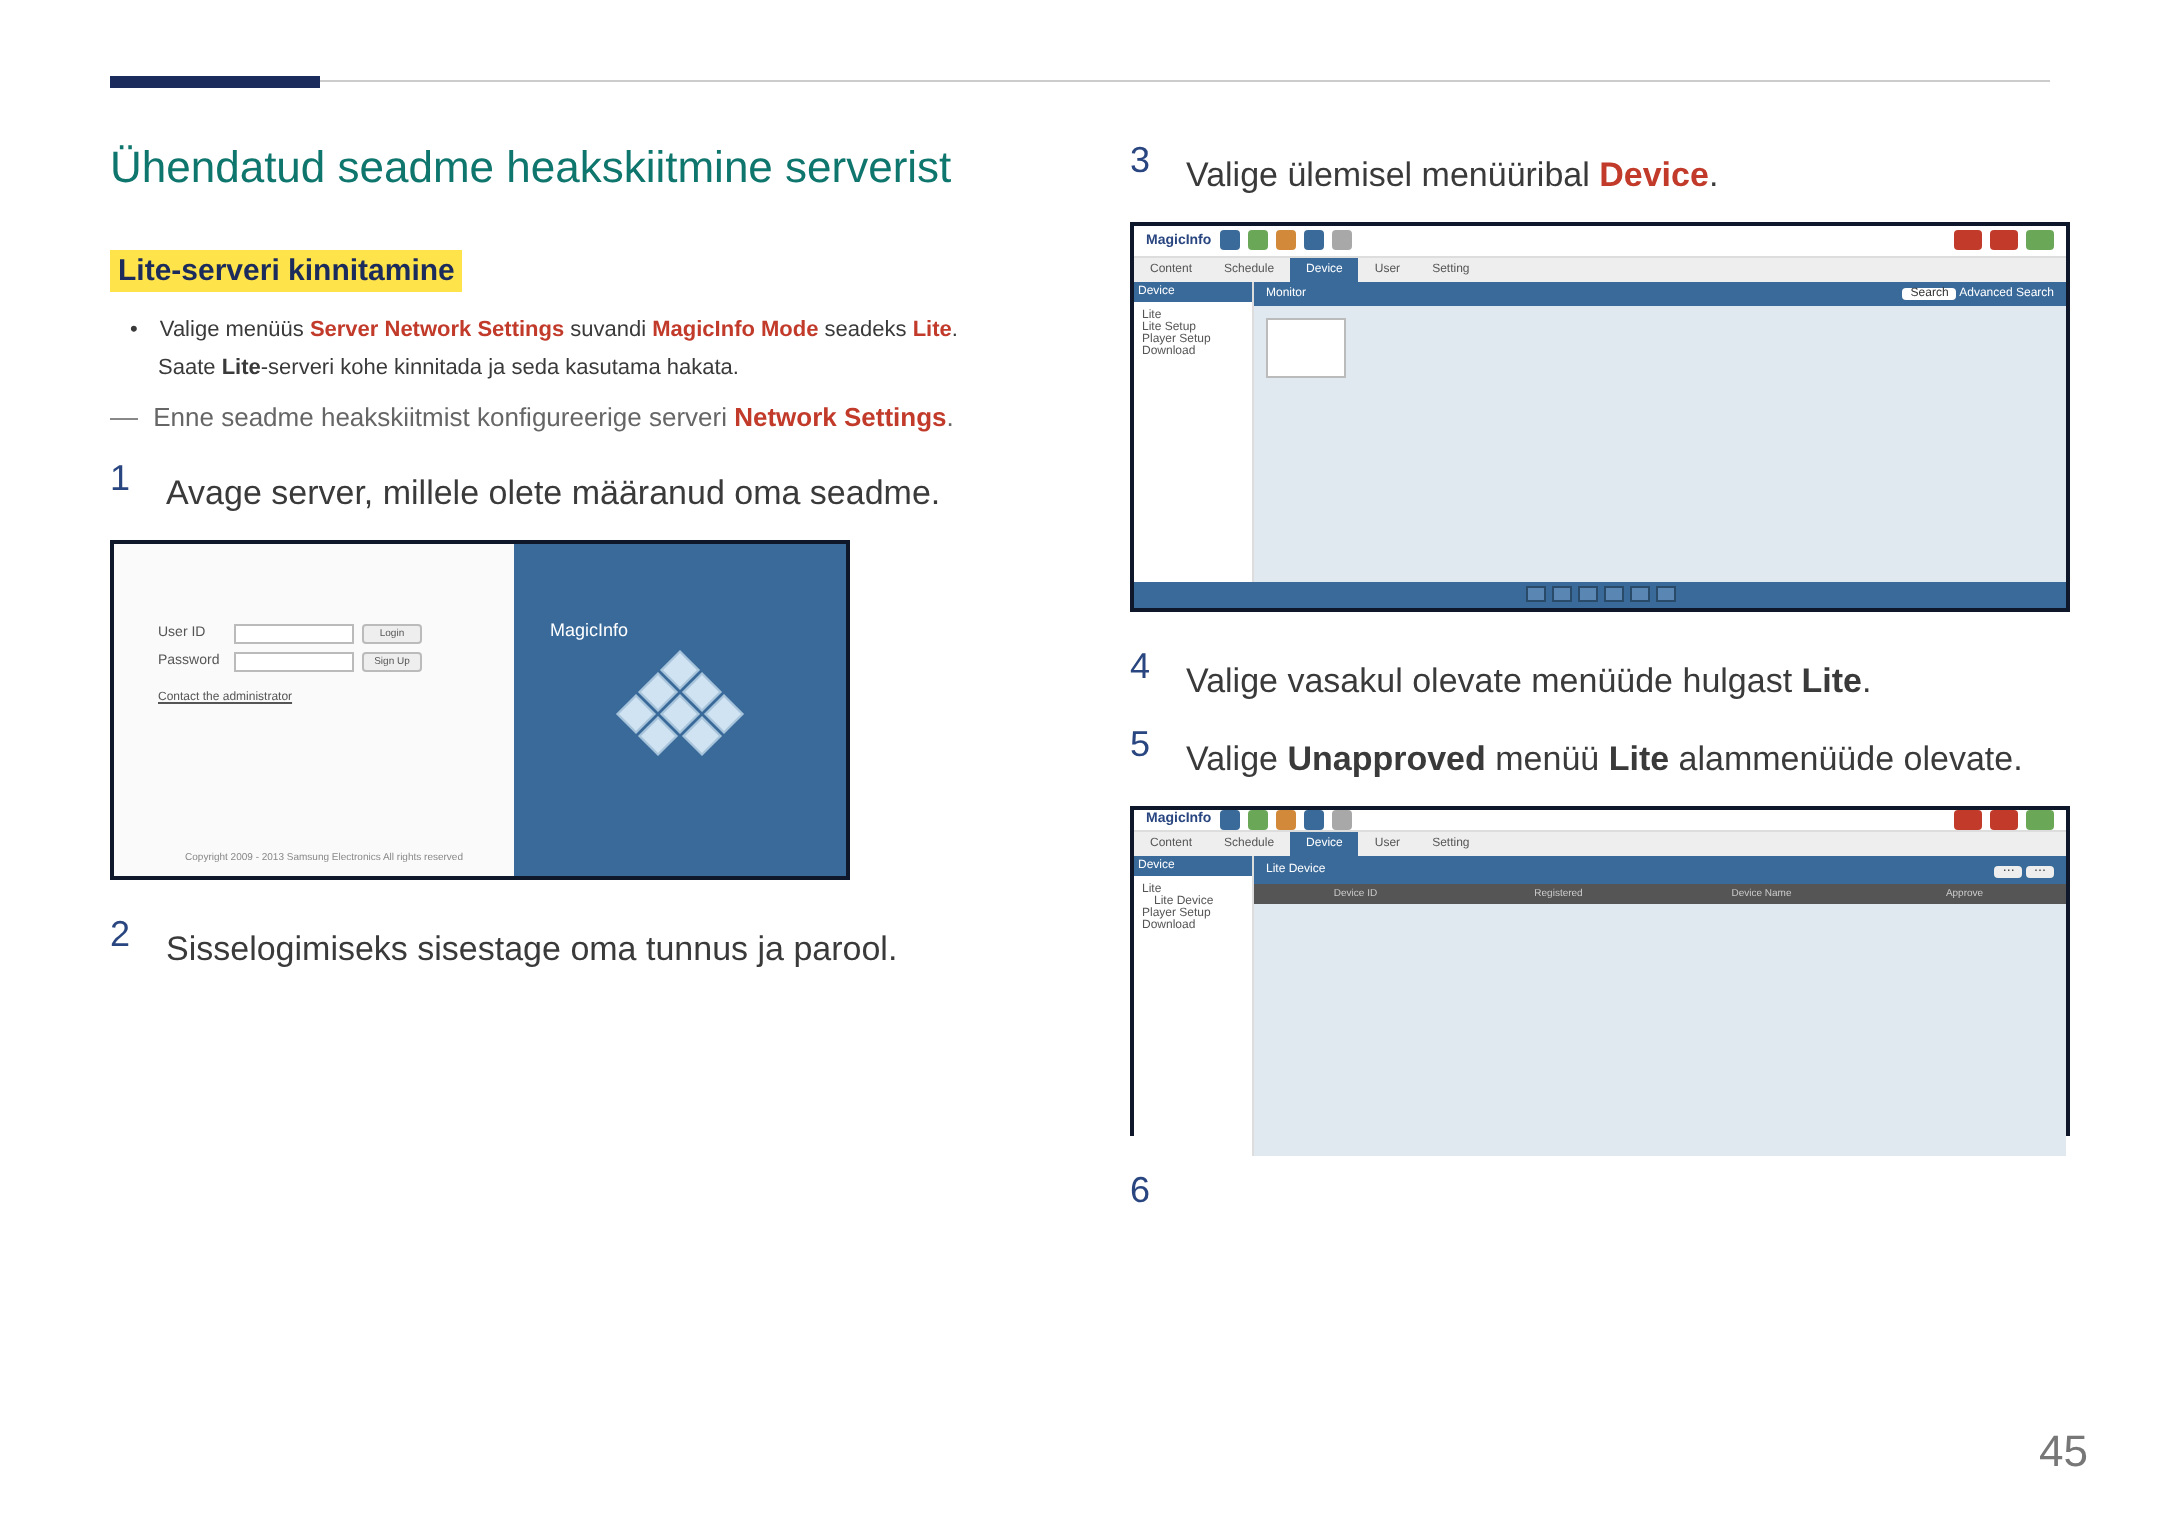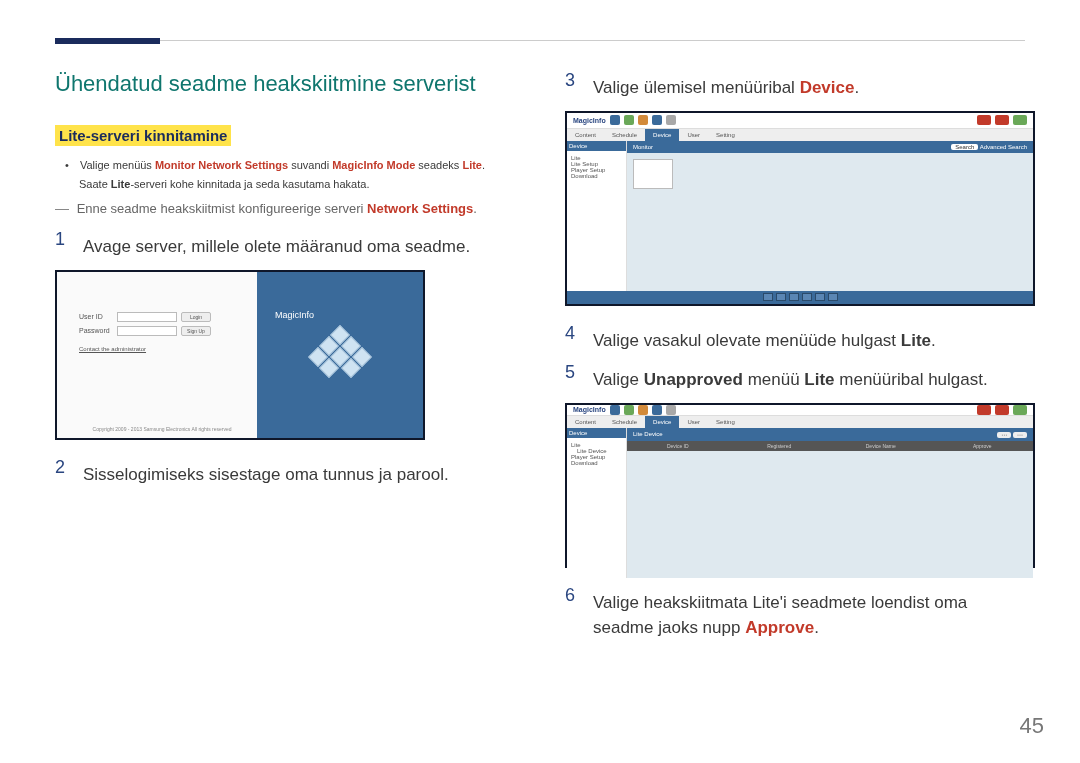--- a/index.html
+++ b/index.html
@@ -175,21 +175,21 @@
   </div>
 
   <div class="columns">
 
     <div class="col">
       <h1 class="page-title">Ühendatud seadme heakskiitmine serverist</h1>
       <h2 class="section-title">Lite-serveri kinnitamine</h2>
 
       <ul class="bullets">
         <li>
-          <span>Valige menüüs </span><span class="bold-red">Monitor Network Settings</span><span> suvandi </span><span class="bold-red">MagicInfo Mode</span><span> seadeks </span><span class="bold-red">Lite</span><span>.</span><br>
+          <span>Valige menüüs </span><span class="bold-red">Server Network Settings</span><span> suvandi </span><span class="bold-red">MagicInfo Mode</span><span> seadeks </span><span class="bold-red">Lite</span><span>.</span><br>
           <span style="margin-left:14px;">Saate </span><span class="bold-blk">Lite</span><span>-serveri kohe kinnitada ja seda kasutama hakata.</span>
         </li>
       </ul>
 
       <div class="note-line">
         <span class="note-dash"></span>
         <span>Enne seadme heakskiitmist konfigureerige serveri </span><span class="bold-red">Network Settings</span><span>.</span>
       </div>
 
       <div class="step">
@@ -299,21 +299,21 @@
       <div class="step">
         <div class="step-num">4</div>
         <div class="step-text">
           <span>Valige vasakul olevate menüüde hulgast </span><span class="bold-blk">Lite</span><span>.</span>
         </div>
       </div>
 
       <div class="step">
         <div class="step-num">5</div>
         <div class="step-text">
-          <span>Valige </span><span class="bold-blk">Unapproved</span><span> menüü </span><span class="bold-blk">Lite</span><span> menüüribal hulgast.</span>
+          <span>Valige </span><span class="bold-blk">Unapproved</span><span> menüü </span><span class="bold-blk">Lite</span><span> alammenüüde olevate.</span>
         </div>
       </div>
 
       <div class="shot app" style="height:165px;">
         <div class="app-top">
           <span class="logo">MagicInfo</span>
           <div class="tico"></div>
           <div class="tico" style="background:#6aa858;"></div>
           <div class="tico" style="background:#d28a3a;"></div>
           <div class="tico"></div>
@@ -351,22 +351,19 @@
               <div class="gh">Registered</div>
               <div class="gh">Device Name</div>
               <div class="gh">Approve</div>
             </div>
           </div>
         </div>
       </div>
 
       <div class="step">
         <div class="step-num">6</div>
-        <div class="step-text">
-          <span>Valige heakskiitmata Lite'i seadmete loendist oma seadme jaoks nupp </span><span class="bold-red">Approve</span><span>.</span>
-        </div>
       </div>
 
     </div>
   </div>
 </div>
 
 <div class="page-num">45</div>
 
 </body></html>

